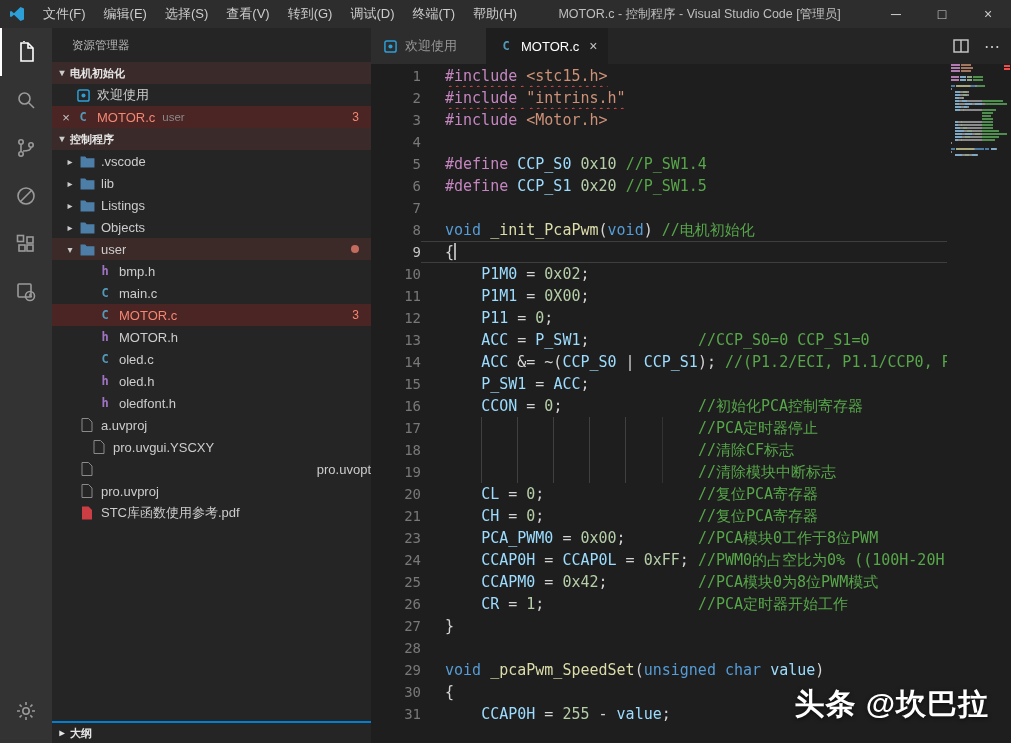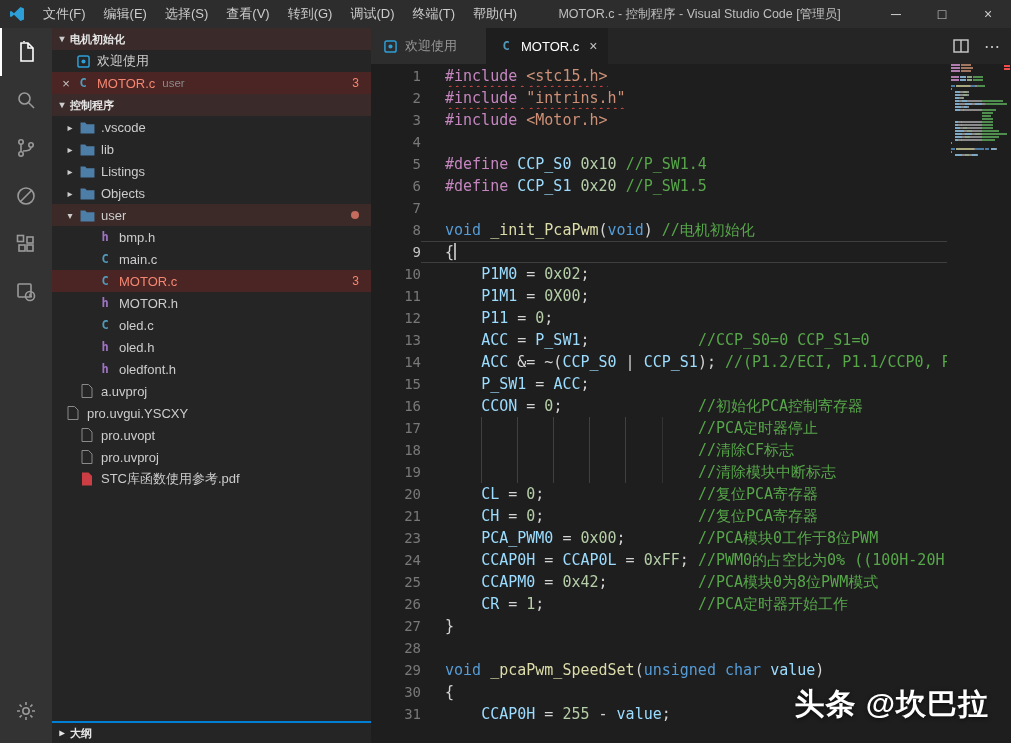--- a/index.html
+++ b/index.html
@@ -164,20 +164,21 @@
         <div class="ab-spacer"></div>
         <div class="ab-item ab-bottom">
           <svg viewBox="0 0 24 24">
             <circle cx="12" cy="12" r="3.2"></circle>
             <path d="M12 3v3M12 18v3M3 12h3M18 12h3M5.6 5.6l2.1 2.1M16.3 16.3l2.1 2.1M18.4 5.6l-2.1 2.1M7.7 16.3l-2.1 2.1"></path>
           </svg>
         </div>
       </div>
 
     <div class="sidebar">
+      <div class="sb-title">资源管理器</div>
       <div class="sec-h">
         <span class="arrow">▾</span>
         <span>电机初始化</span>
       </div>
       <div>
           <div class="row">
             <span class="close-slot"></span>
             <span class="ficon">
               <svg width="13" height="13" viewBox="0 0 14 14">
                 <rect x="1" y="1" width="12" height="12" rx="2" fill="none" stroke="#2c9fd8" stroke-width="1.6"></rect>
@@ -291,29 +292,29 @@
             <span class="lbl">oledfont.h</span>
           </div>
           <div class="row" style="padding-left: 26px;">
             <span class="ficon">
               <svg width="12" height="14" viewBox="0 0 12 14">
                 <path d="M1 .5h6.5L11 4v9.5H1z" fill="none" stroke="#8a8a8a"></path>
               </svg>
             </span>
             <span class="lbl">a.uvproj</span>
           </div>
-          <div class="row" style="padding-left: 12px;">
+          <div class="row" style="padding-left: 38px;">
             <span class="ficon">
               <svg width="12" height="14" viewBox="0 0 12 14">
                 <path d="M1 .5h6.5L11 4v9.5H1z" fill="none" stroke="#8a8a8a"></path>
               </svg>
             </span>
             <span class="lbl">pro.uvgui.YSCXY</span>
           </div>
-          <div class="row" style="padding-left: 26px;">
+          <div class="row" style="padding-left: 26px; justify-content: space-between;">
             <span class="ficon">
               <svg width="12" height="14" viewBox="0 0 12 14">
                 <path d="M1 .5h6.5L11 4v9.5H1z" fill="none" stroke="#8a8a8a"></path>
               </svg>
             </span>
             <span class="lbl">pro.uvopt</span>
           </div>
           <div class="row" style="padding-left: 26px;">
             <span class="ficon">
               <svg width="12" height="14" viewBox="0 0 12 14">

